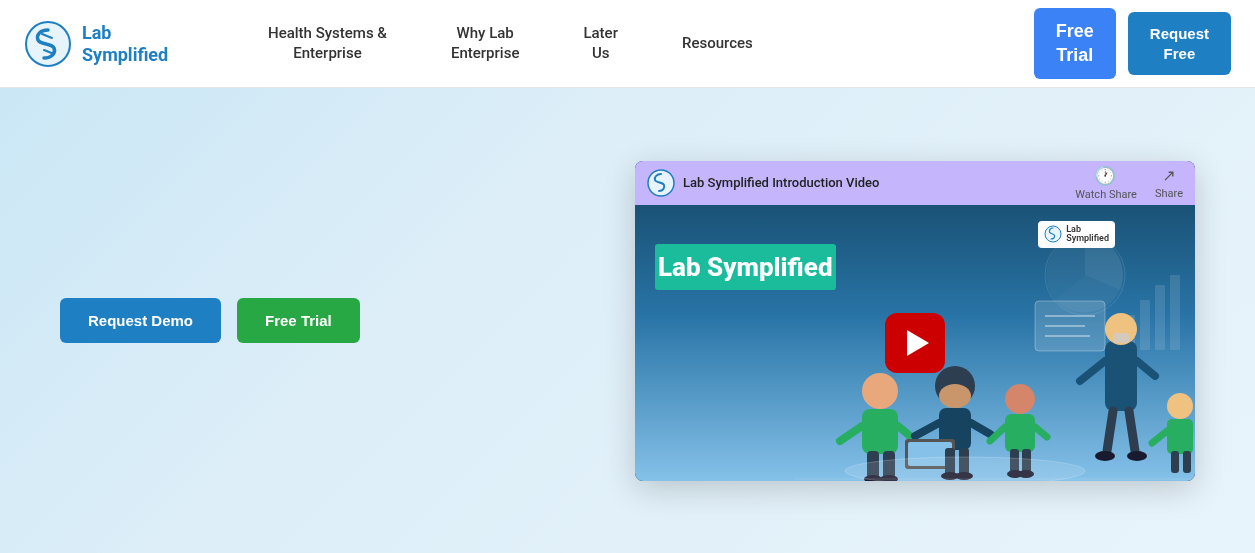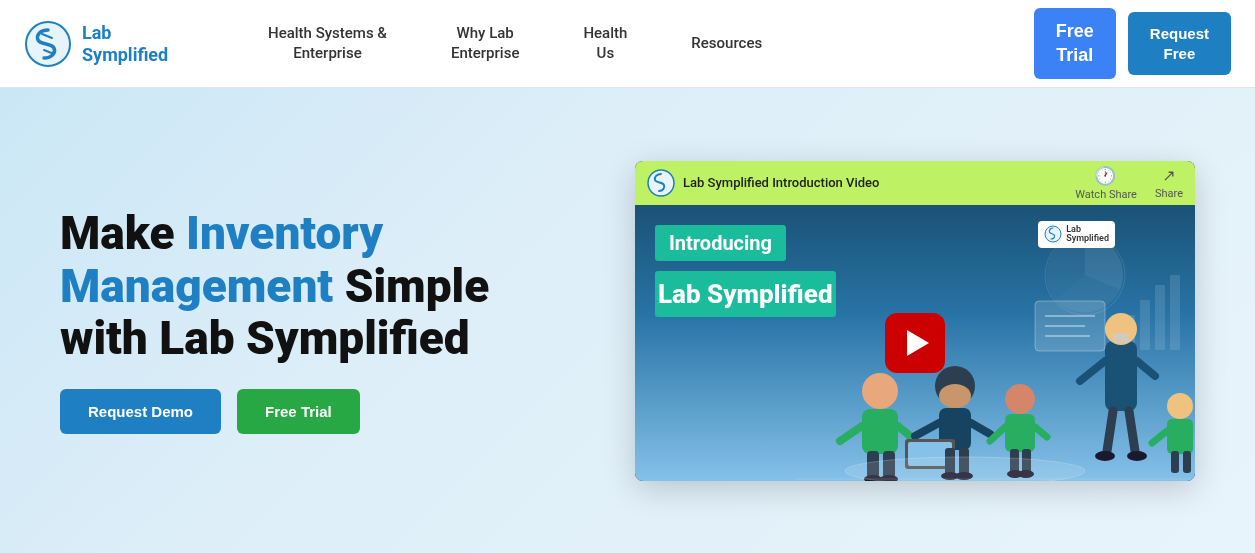--- a/index.html
+++ b/index.html
@@ -154,21 +154,21 @@
       border-radius: 8px;
       overflow: hidden;
       box-shadow: 0 8px 32px rgba(0,0,0,0.18);
       position: relative;
       background: #1a1a2e;
     }
     .video-top-bar {
       display: flex;
       align-items: center;
       justify-content: space-between;
-      background: #bef264;
+      background: #c4b5fd;
       padding: 8px 12px;
       height: 44px;
     }
     .video-top-left {
       display: flex;
       align-items: center;
       gap: 8px;
     }
     .video-logo-small {
       width: 28px;
@@ -311,38 +311,35 @@
         <span class="highlight" style="color:#1e7fc2;">Symplified</span>
       </div>
     </div>
   </div>
 
   <div class="nav-links">
     <div class="nav-link">Health Systems &amp;
 Enterprise</div>
     <div class="nav-link">Why Lab
 Enterprise</div>
-    <div class="nav-link">Health
+    <div class="nav-link">Later
 Us</div>
     <div class="nav-link">Resources</div>
   </div>
 
   <div class="nav-actions">
     <button class="btn-free-trial">Free
 Trial</button>
     <button class="btn-request-demo-nav">Request
 Free</button>
   </div>
 </nav>
 
 <div class="hero">
   <div class="hero-left">
-    <h1 class="hero-heading">
-      <span>Make </span><span class="highlight" style="color:#1e7fc2;">Inventory<br>Management</span><span> Simple<br>with Lab Symplified</span>
-    </h1>
     <div class="hero-buttons">
       <button class="btn-request-demo-hero">Request Demo</button>
       <button class="btn-free-trial-hero">Free Trial</button>
     </div>
   </div>
 
   <div class="hero-right">
     <div class="video-container">
 
       <div class="video-top-bar">
@@ -362,21 +359,20 @@
           <div class="video-action">
             <span class="video-action-icon" style="font-size:16px;">↗</span>
             <span class="video-action-label">Share</span>
           </div>
         </div>
       </div>
 
       <div class="video-content">
 
         <div class="video-overlay-text">
-          <div class="introducing-label">Introducing</div>
           <br>
           <div class="lab-symplified-label">Lab Symplified</div>
         </div>
 
         <div class="video-logo-watermark">
           <div class="watermark-box">
             <svg width="18" height="18" viewBox="0 0 18 18" fill="none">
               <circle cx="9" cy="9" r="8" fill="#e8f4fb" stroke="#1e7fc2" stroke-width="1"></circle>
               <path d="M9 3 C6.5 3, 5 5, 5.5 7 C6 9, 10 8.5, 10.5 10.5 C11 12.5, 9.5 14, 7 14" stroke="#1e7fc2" stroke-width="1.2" fill="none" stroke-linecap="round"></path>
             </svg>

